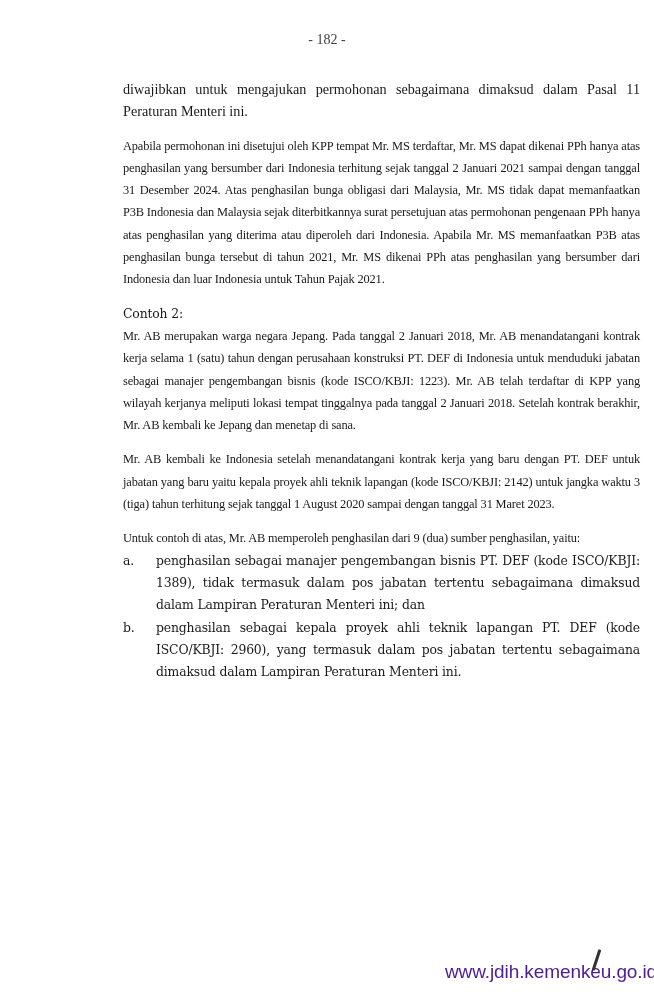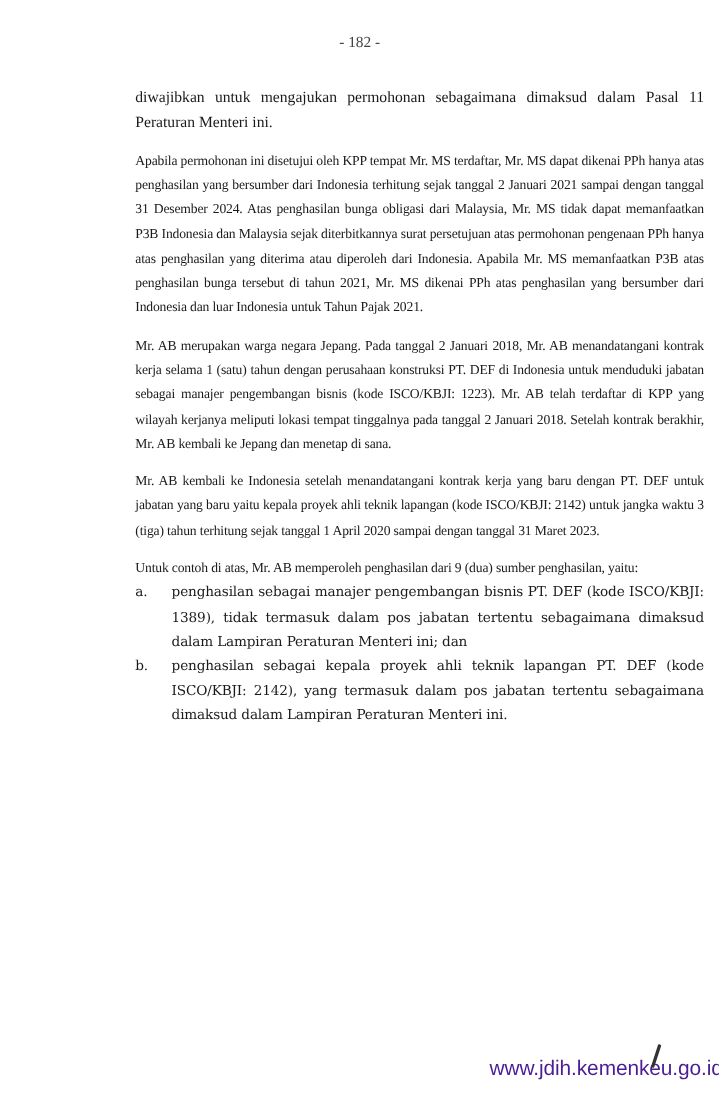--- a/index.html
+++ b/index.html
@@ -86,30 +86,31 @@
     }
   </style>
 </head>
 <body>
 
 <div class="page-number">- 182 -</div>
 
 <div class="content">
   <p class="para first">diwajibkan untuk mengajukan permohonan sebagaimana dimaksud dalam Pasal 11 Peraturan Menteri ini.</p>
   <p class="para">Apabila permohonan ini disetujui oleh KPP tempat Mr. MS terdaftar, Mr. MS dapat dikenai PPh hanya atas penghasilan yang bersumber dari Indonesia terhitung sejak tanggal 2 Januari 2021 sampai dengan tanggal 31 Desember 2024. Atas penghasilan bunga obligasi dari Malaysia, Mr. MS tidak dapat memanfaatkan P3B Indonesia dan Malaysia sejak diterbitkannya surat persetujuan atas permohonan pengenaan PPh hanya atas penghasilan yang diterima atau diperoleh dari Indonesia. Apabila Mr. MS memanfaatkan P3B atas penghasilan bunga tersebut di tahun 2021, Mr. MS dikenai PPh atas penghasilan yang bersumber dari Indonesia dan luar Indonesia untuk Tahun Pajak 2021.</p>
+  <p class="heading">Contoh 2:</p>
   <p class="para">Mr. AB merupakan warga negara Jepang. Pada tanggal 2 Januari 2018, Mr. AB menandatangani kontrak kerja selama 1 (satu) tahun dengan perusahaan konstruksi PT. DEF di Indonesia untuk menduduki jabatan sebagai manajer pengembangan bisnis (kode ISCO/KBJI: 1223). Mr. AB telah terdaftar di KPP yang wilayah kerjanya meliputi lokasi tempat tinggalnya pada tanggal 2 Januari 2018. Setelah kontrak berakhir, Mr. AB kembali ke Jepang dan menetap di sana.</p>
-  <p class="para">Mr. AB kembali ke Indonesia setelah menandatangani kontrak kerja yang baru dengan PT. DEF untuk jabatan yang baru yaitu kepala proyek ahli teknik lapangan (kode ISCO/KBJI: 2142) untuk jangka waktu 3 (tiga) tahun terhitung sejak tanggal 1 April 2020 sampai dengan tanggal 31 Maret 2023.</p>
+  <p class="para">Mr. AB kembali ke Indonesia setelah menandatangani kontrak kerja yang baru dengan PT. DEF untuk jabatan yang baru yaitu kepala proyek ahli teknik lapangan (kode ISCO/KBJI: 2142) untuk jangka waktu 3 (tiga) tahun terhitung sejak tanggal 1 August 2020 sampai dengan tanggal 31 Maret 2023.</p>
   <p class="para" style="margin-bottom:0">Untuk contoh di atas, Mr. AB memperoleh penghasilan dari 9 (dua) sumber penghasilan, yaitu:</p>
 
   <div class="list">
     <div class="list-item">
       <span class="list-marker">a.</span>
       <span class="list-text">penghasilan sebagai manajer pengembangan bisnis PT. DEF (kode ISCO/KBJI: 1389), tidak termasuk dalam pos jabatan tertentu sebagaimana dimaksud dalam Lampiran Peraturan Menteri ini; dan</span>
     </div>
     <div class="list-item">
       <span class="list-marker">b.</span>
-      <span class="list-text">penghasilan sebagai kepala proyek ahli teknik lapangan PT. DEF (kode ISCO/KBJI: 2142), yang termasuk dalam pos jabatan tertentu sebagaimana dimaksud dalam Lampiran Peraturan Menteri ini.</span>
+      <span class="list-text">penghasilan sebagai kepala proyek ahli teknik lapangan PT. DEF (kode ISCO/KBJI: 2960), yang termasuk dalam pos jabatan tertentu sebagaimana dimaksud dalam Lampiran Peraturan Menteri ini.</span>
     </div>
   </div>
 </div>
 
 <a class="footer-link">www.jdih.kemenkeu.go.id</a>
 <div class="pen-mark"></div>
 
 </body></html>

